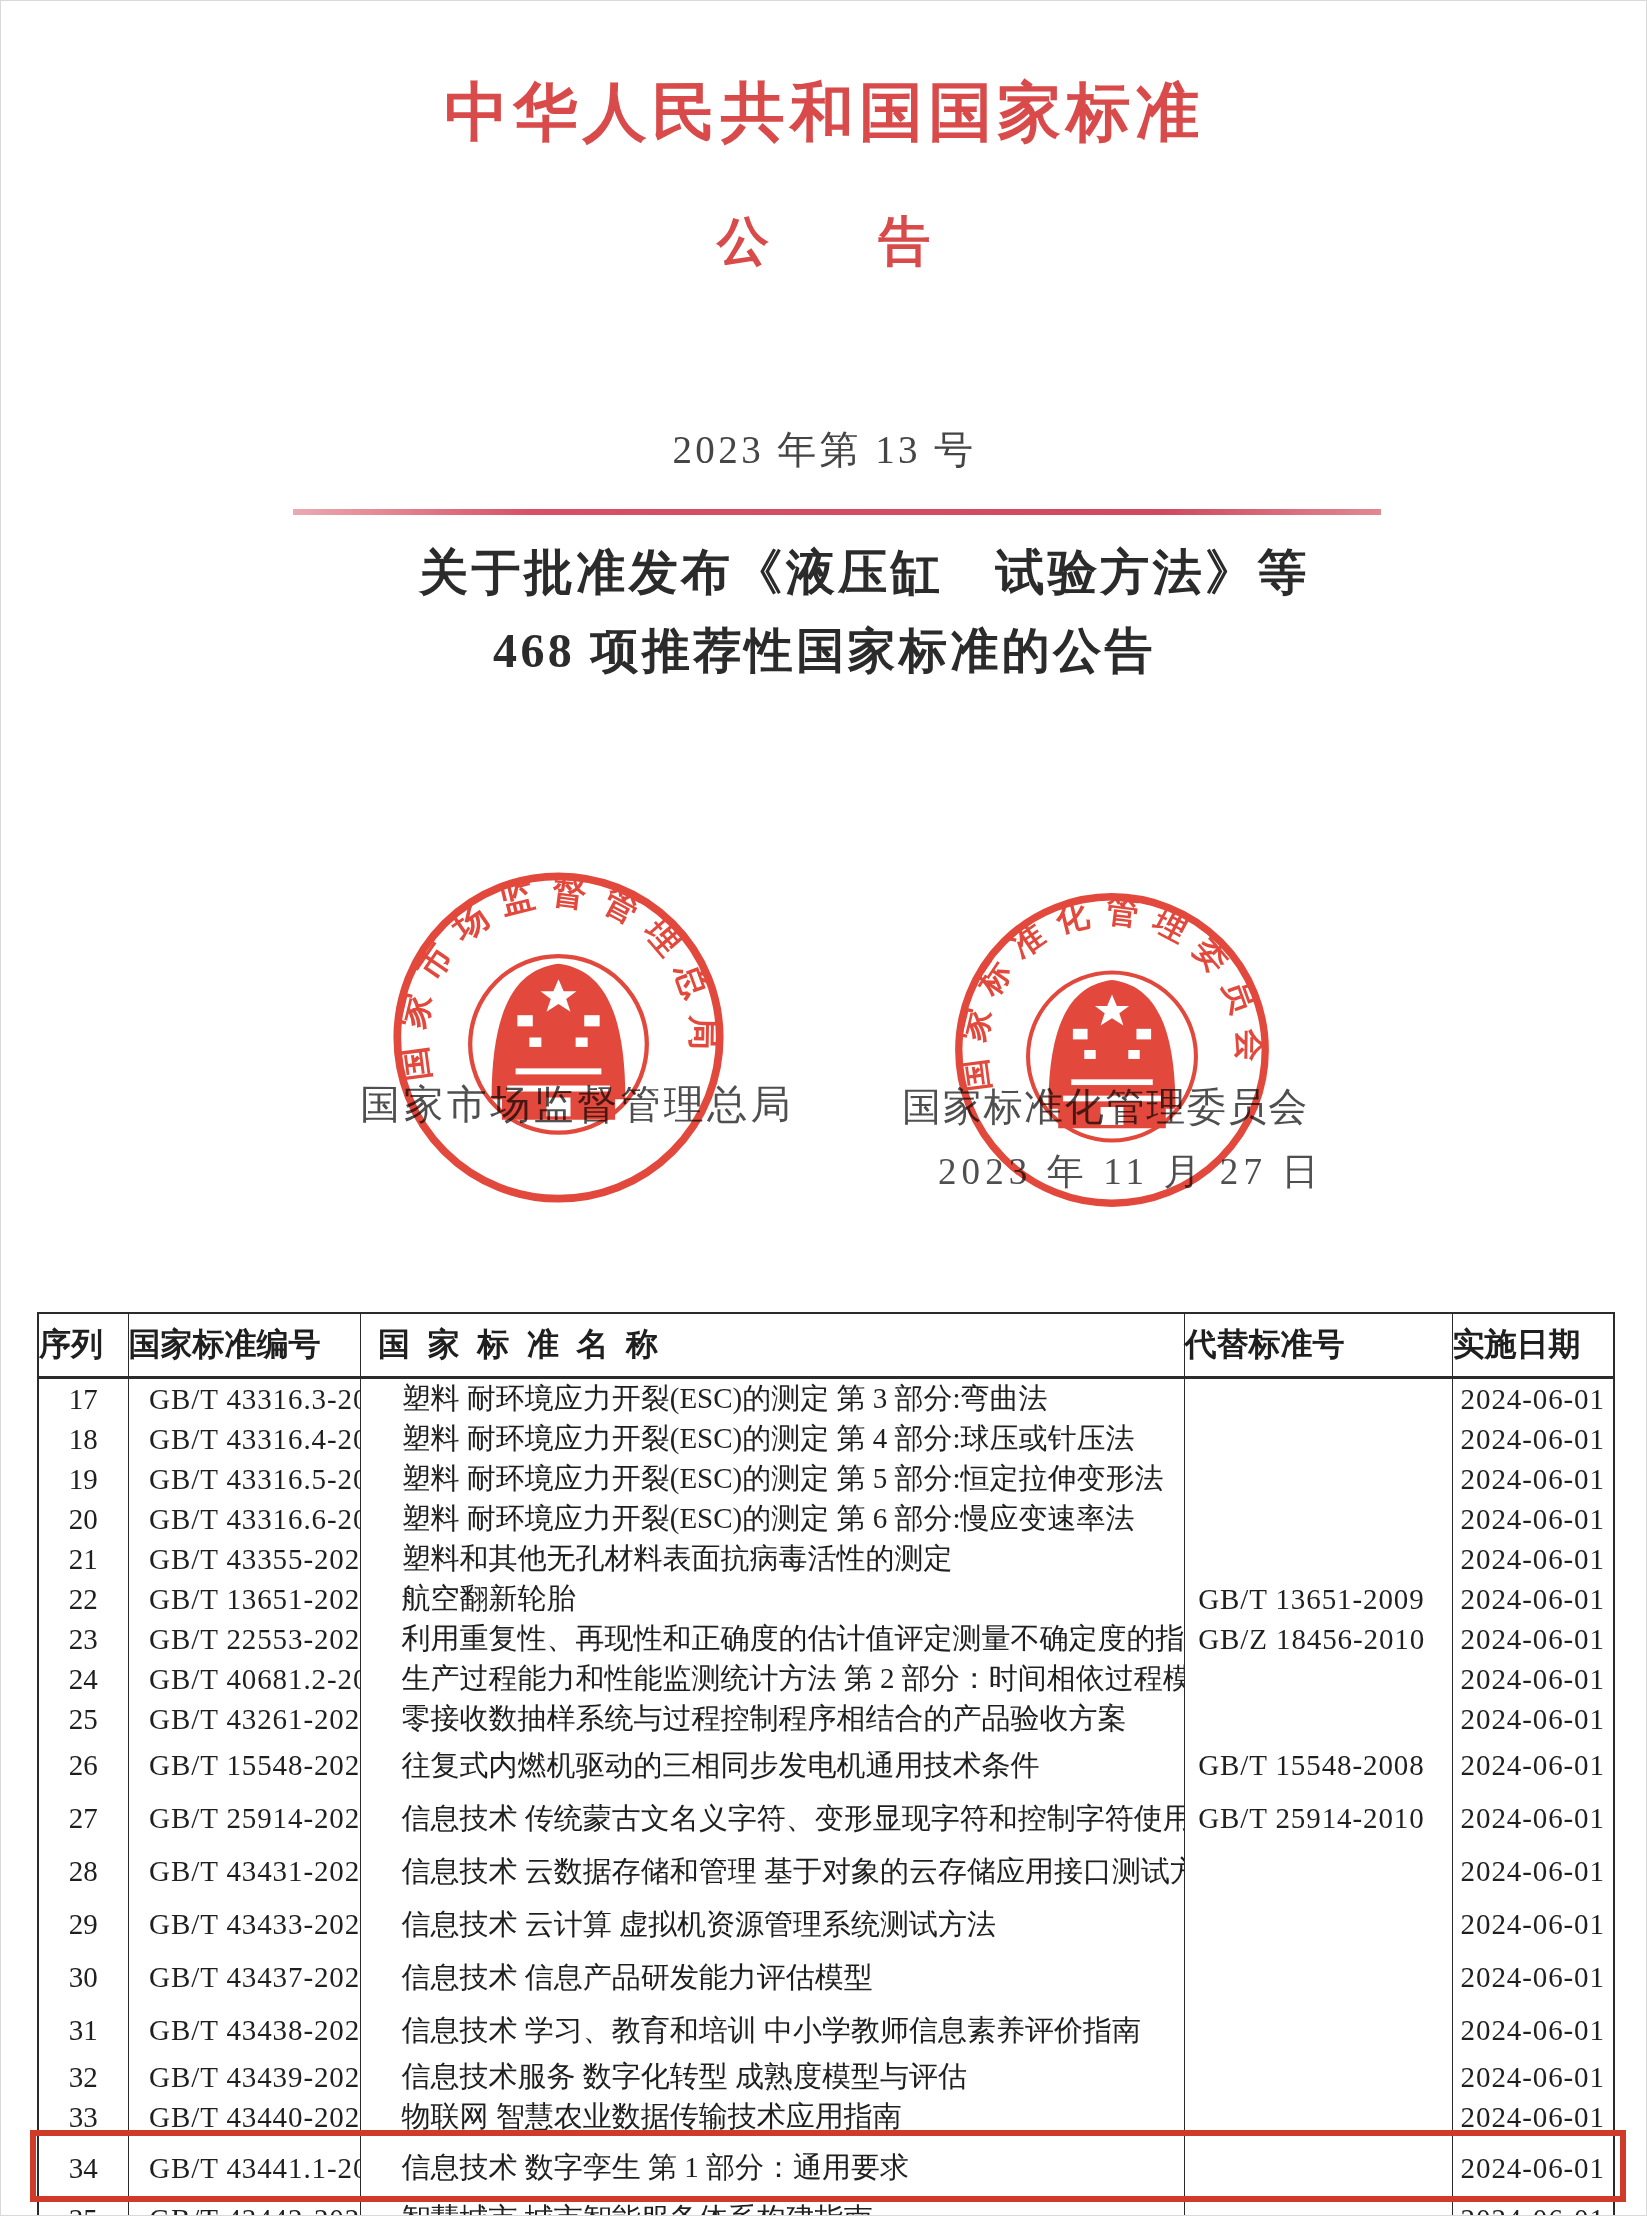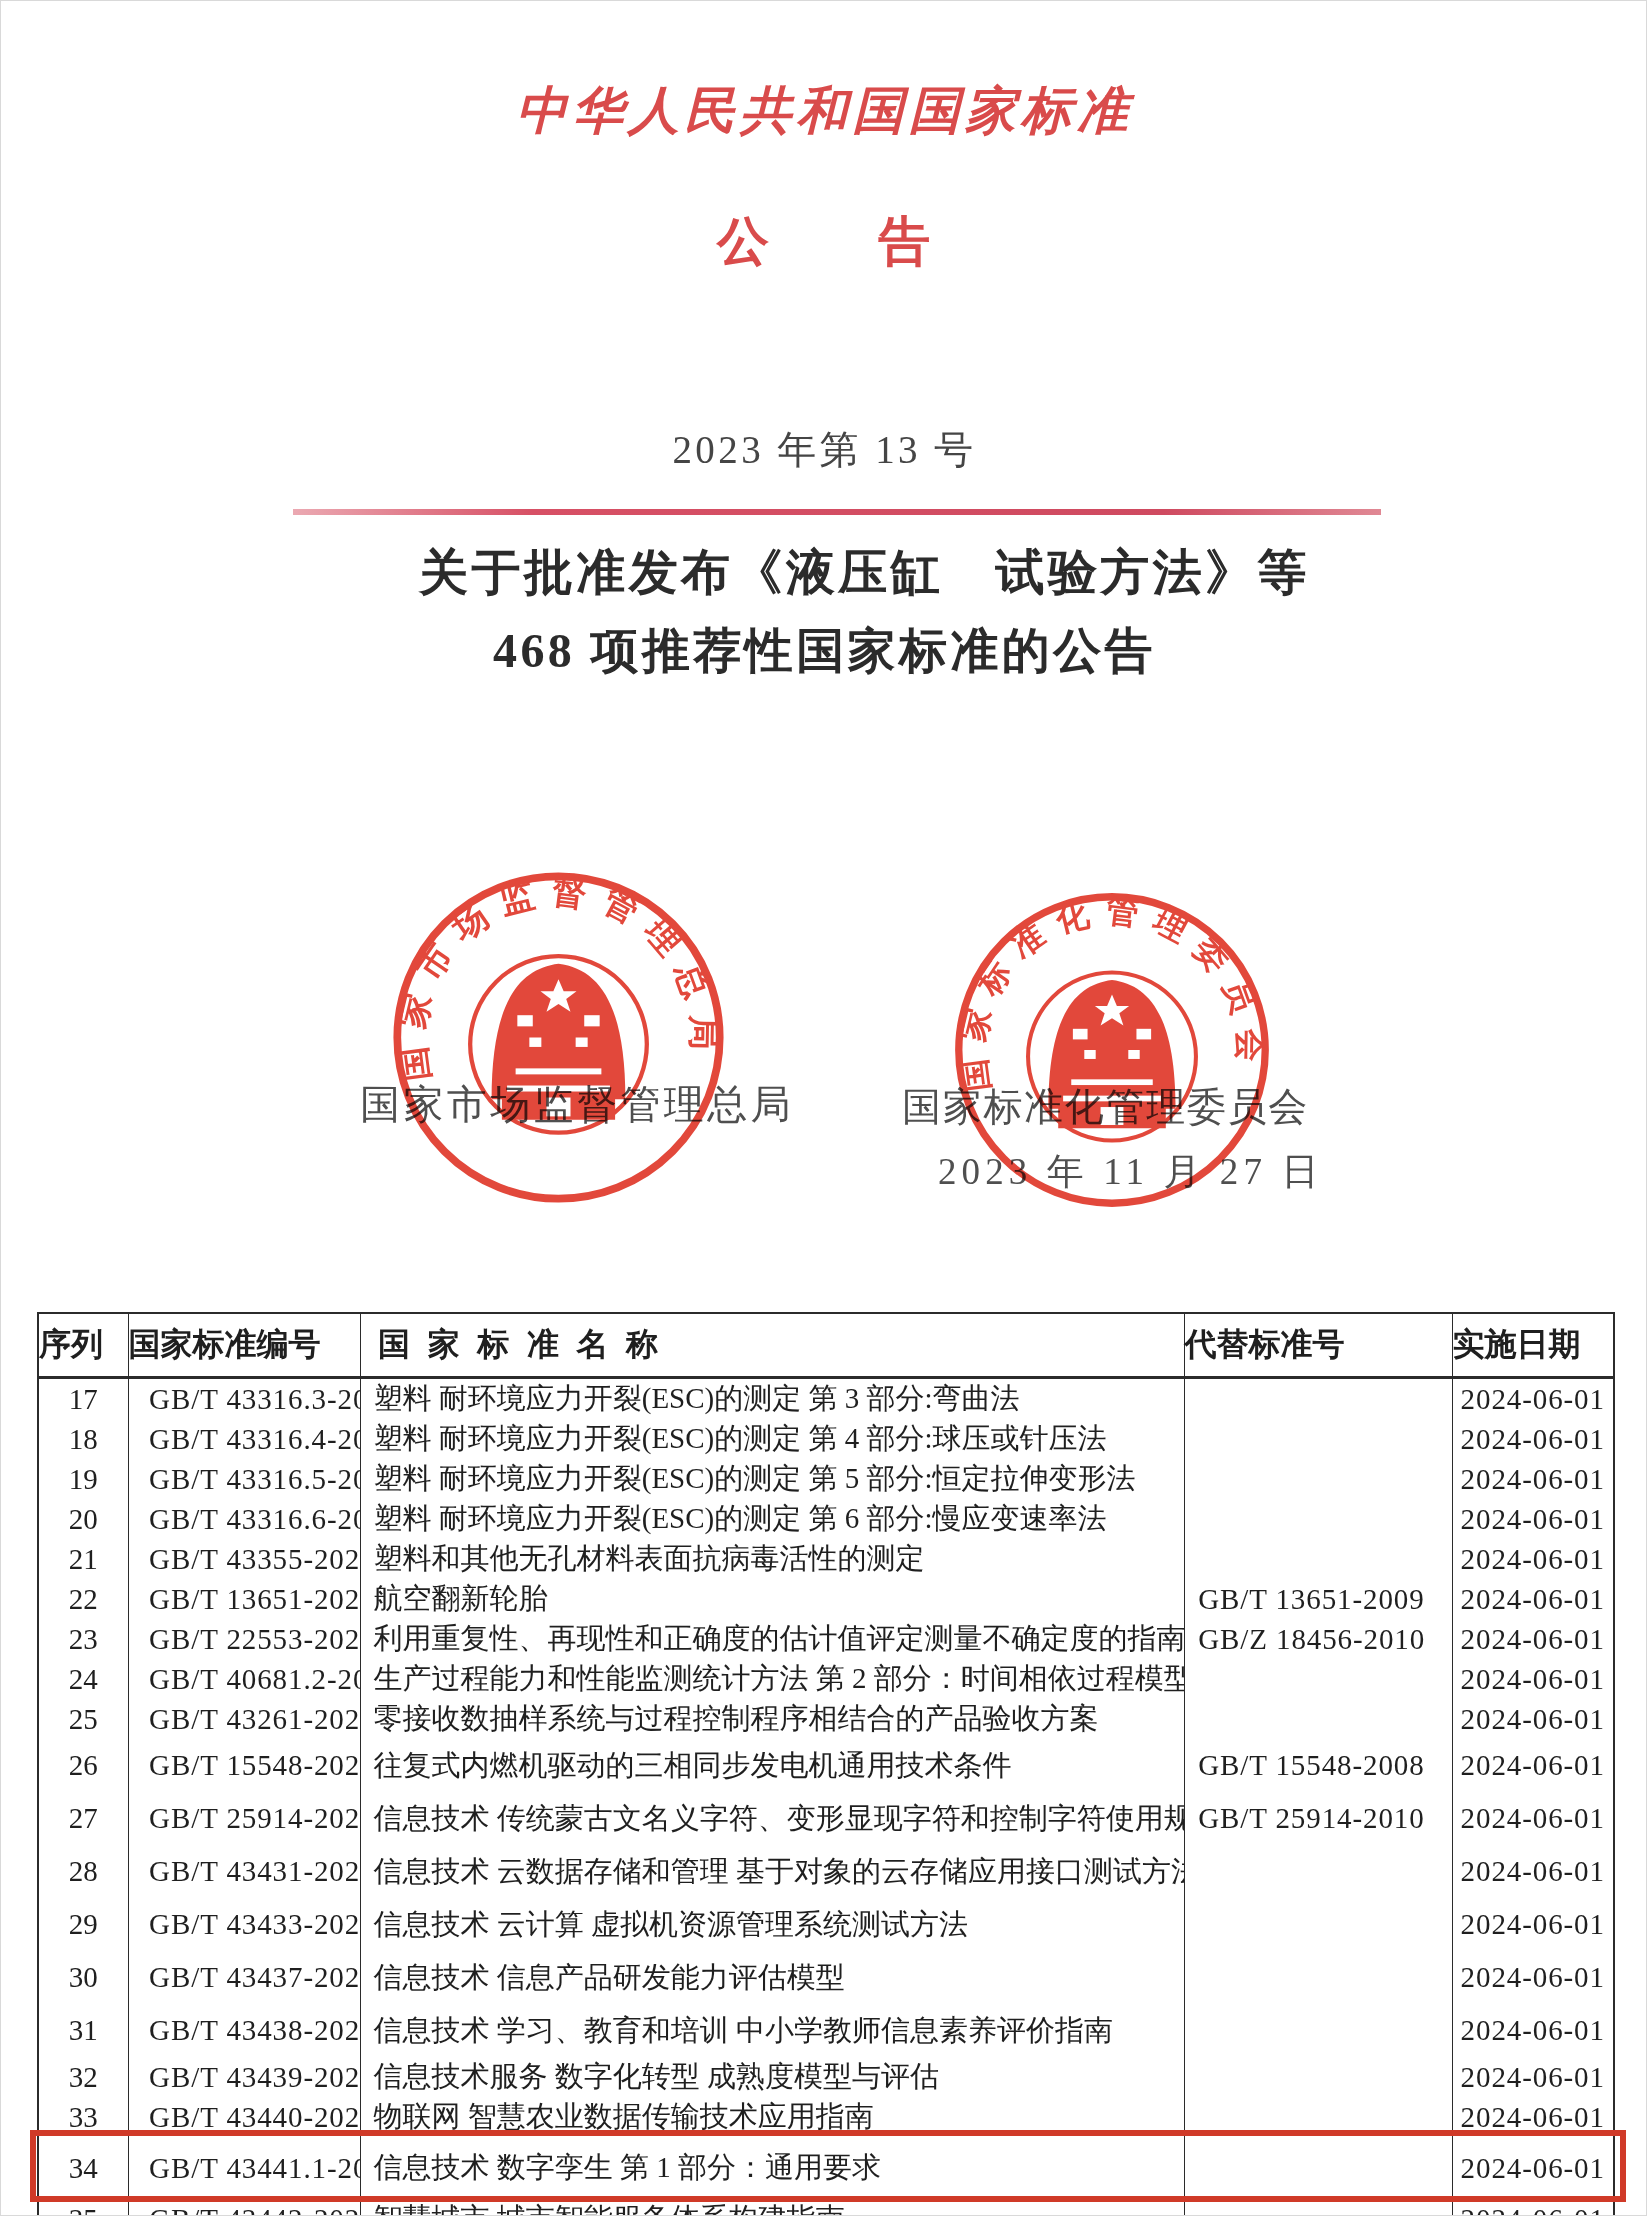--- a/index.html
+++ b/index.html
@@ -20,24 +20,23 @@
     border:1.7px solid #d9d9d9;
     overflow:hidden;
     font-family:"Liberation Serif","DejaVu Serif",serif;
     color:var(--ink);
   }
   .abs{position:absolute;}
   .centered{left:0;width:1647px;text-align:center;}
   .nowrap{white-space:nowrap;}
 
   .doc-title{
-    top:76px;
-    font-size:51px;font-weight:bold;color:var(--title-red);
+    top:68px;
+    font-size:64px;font-weight:bold;color:var(--title-red);
     letter-spacing:5.1px;
-    font-style:italic;
   }
   .doc-announce{
     top:206px;
     font-size:52px;font-weight:bold;color:var(--title-red);
     letter-spacing:1.7px;
   }
   .issue-no{
     top:422px;
     font-size:39px;color:#454545;letter-spacing:3.4px;
   }
@@ -75,21 +74,21 @@
     padding:0;
   }
   table.standards th:first-child{border-left:none;}
   table.standards th.col-name{letter-spacing:0.55em;text-indent:0.55em;}
   table.standards td{
     border-left:1.7px solid var(--border-dark);
     padding:0 5.1px;vertical-align:middle;overflow:hidden;white-space:nowrap;
   }
   table.standards td:first-child{border-left:none;text-align:center;}
   table.standards td:nth-child(2){padding-left:20.6px;letter-spacing:0.9px;}
-  table.standards td:nth-child(3){padding-left:13px;}
+  table.standards td:nth-child(3){padding-left:41px;}
   table.standards td:nth-child(4){padding-left:13.7px;letter-spacing:0.9px;}
   table.standards td:nth-child(5){text-align:center;letter-spacing:0.9px;}
   tbody tr{height:39px;}
   tbody tr:nth-child(n+10):nth-child(-n+15){height:53px;}
   tbody tr:nth-child(16){height:38px;}
   tbody tr:nth-child(17){height:31px;}
   tbody tr:nth-child(18){height:62px;}
   tbody tr:nth-child(19){height:31px;}
 
   .hl-box{

